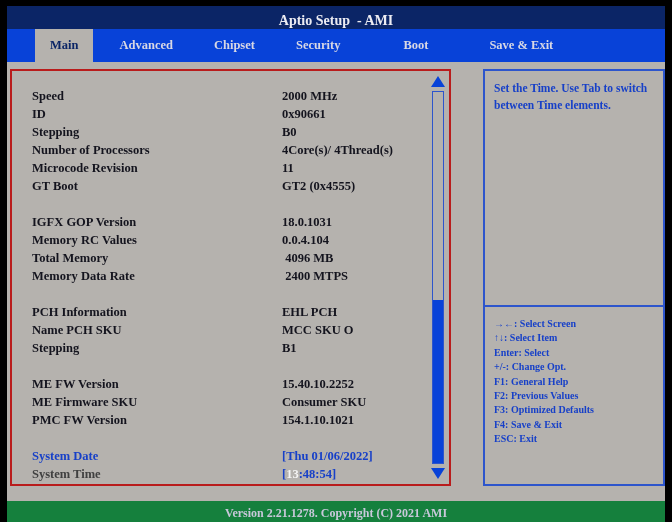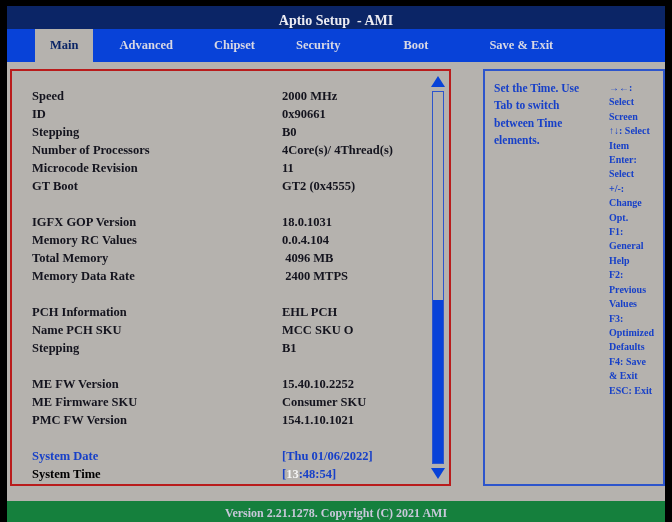--- a/index.html
+++ b/index.html
@@ -15,32 +15,32 @@
   .tab:nth-child(6){margin-left:20px;text-align:right;}
   .content{position:relative;height:439px;background:#b5b2ae;}
   .main-panel{position:absolute;left:3px;top:7px;width:441px;height:417px;
               border:2px solid #b91c1c;box-sizing:border-box;}
   .rows{padding-top:16px;}
   .group{margin-bottom:18px;}
   .row{height:18px;line-height:18px;display:flex;font-size:12.5px;font-weight:bold;
        color:#14141e;padding-left:20px;white-space:pre;}
   .row .lbl{width:250px;flex:none;}
   .row.date .lbl,.row.date .val{color:#1740c8;}
-  .row.time .lbl{color:#000000;}
+  .row.time .lbl{color:#404040;}
   .row.time .val{color:#1740c8;}
   .row.time .val .sel{color:#f5f5f5;}
   .scrollbar{position:absolute;top:3px;right:3px;bottom:3px;width:17px;display:flex;
              flex-direction:column;align-items:center;}
   .arrow{width:0;height:0;border-left:7px solid transparent;border-right:7px solid transparent;}
   .arrow.up{border-bottom:11px solid #0842d8;margin:2px 0 4px;}
   .arrow.down{border-top:11px solid #0842d8;margin:4px 0 2px;}
   .track{flex:1;width:12px;border:1px solid #2d55cc;position:relative;box-sizing:border-box;}
   .thumb{position:absolute;left:0;right:0;top:56%;bottom:0;background:#0842d8;}
   .help-panel{position:absolute;left:476px;top:7px;width:182px;height:417px;
-              border:2px solid #2d55cc;box-sizing:border-box;display:flex;flex-direction:row;}
+              border:2px solid #2d55cc;box-sizing:border-box;display:flex;flex-direction:column;}
   .help-desc{height:234px;box-sizing:border-box;padding:9px 9px;color:#1740c8;
              font-weight:bold;font-size:11.5px;line-height:1.5;}
   .help-divider{border-top:2px solid #2d55cc;flex:none;}
   .help-keys{padding:10px 9px;color:#1740c8;font-weight:bold;font-size:10px;line-height:14.4px;}
   .footer{height:24px;background:#15803d;color:#c8c8da;display:flex;align-items:center;
           justify-content:center;font-weight:bold;font-size:12px;}
 </style>
 </head>
 <body>
 

